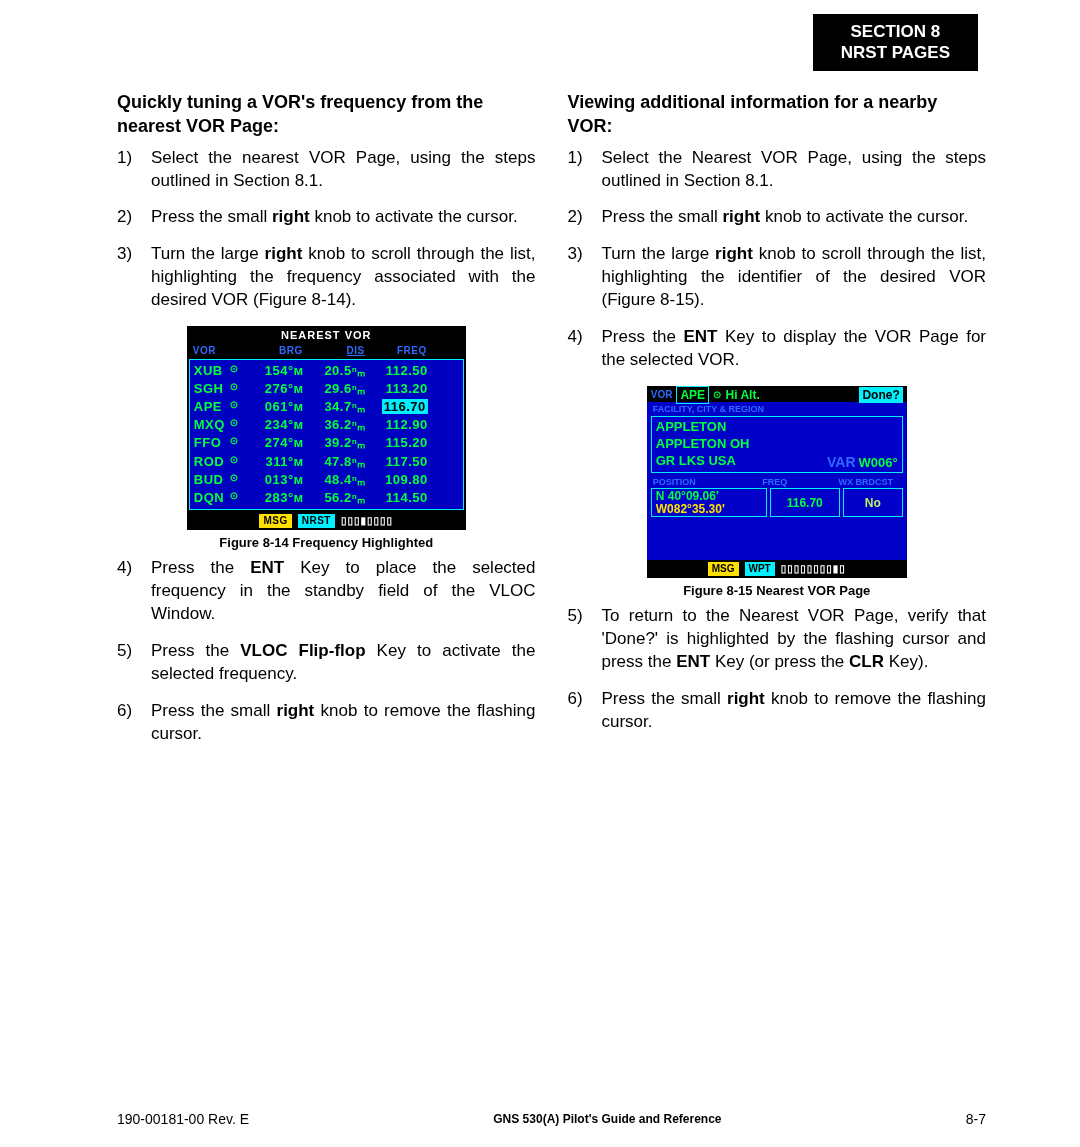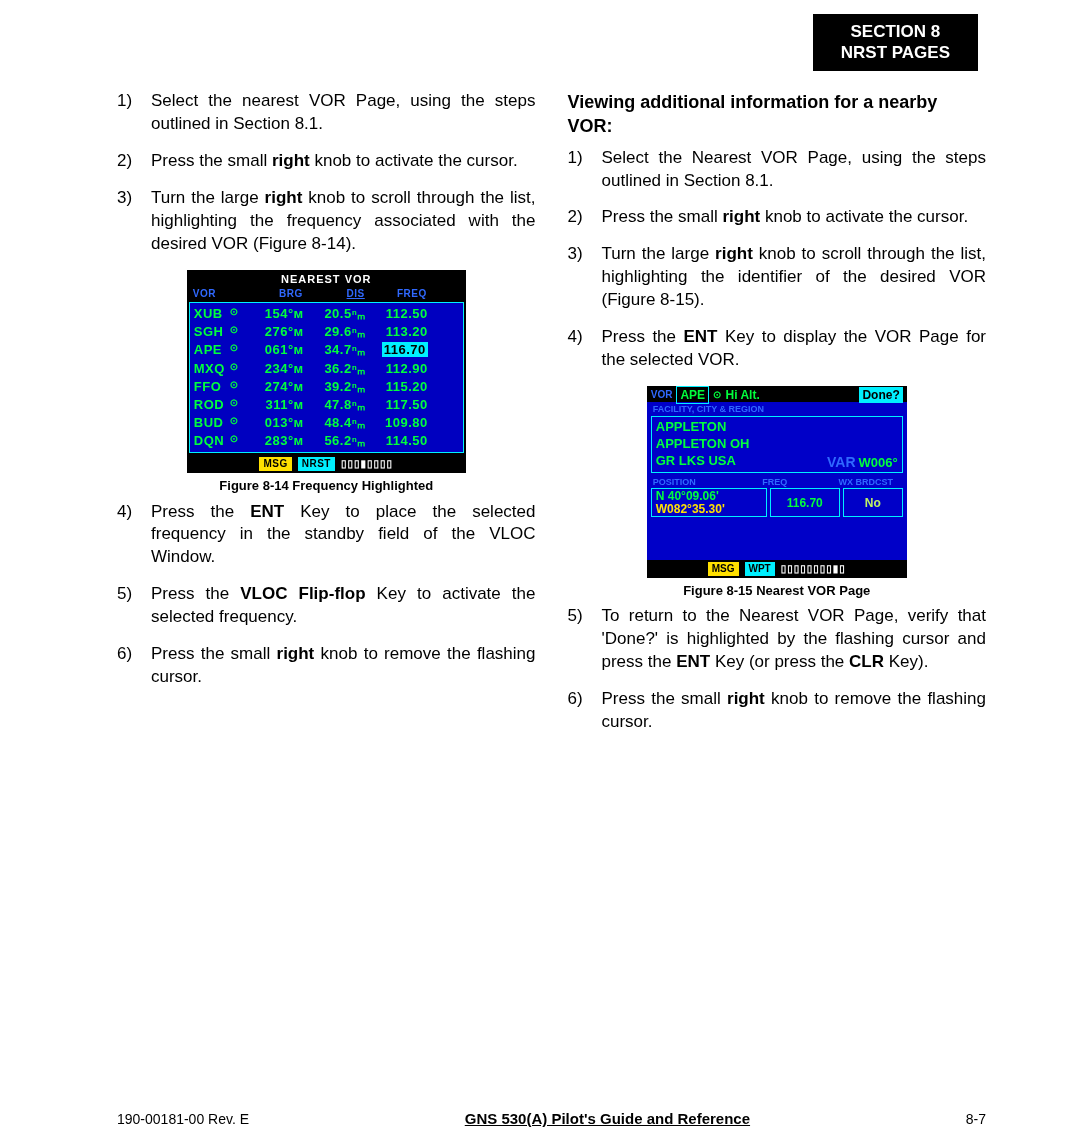--- a/index.html
+++ b/index.html
@@ -169,33 +169,34 @@
   }
   .screen2 .msg{background:#ffe000;color:#000;padding:0 4px;}
   .screen2 .wpt{background:#00f0ff;color:#000;padding:0 4px;}
   .screen2 .boxes{letter-spacing:1px;color:#fff;}
   
   .page-footer{
     position:absolute;left:117px;right:94px;bottom:20px;
     display:flex;justify-content:space-between;align-items:center;
     font-size:14px;
   }
-  .page-footer .mid{font-weight:bold;font-size:15px;text-decoration:underline;}
+  .page-footer .mid{font-weight:bold;font-size:12px;}
 </style>
 </head>
 <body>
 
 <div class="header-box">
   <div>SECTION 8</div>
   <div>NRST PAGES</div>
 </div>
 
 <div class="content">
 
   <div class="col">
+    <div class="subhead">Quickly tuning a VOR's frequency from the nearest VOR Page:</div>
     <ol class="steps" id="left-steps-a" style="counter-reset: s 0;">
         <li>Select the nearest VOR Page, using the steps outlined in Section 8.1.</li>
         <li>Press the small <b>right</b> knob to activate the cursor.</li>
         <li>Turn the large <b>right</b> knob to scroll through the list, highlighting the frequency associated with the desired VOR (Figure 8-14).</li>
       </ol>
 
     <div class="fig">
       <div class="screen1">
         <div class="title">NEAREST VOR</div>
         <div class="colheads">

